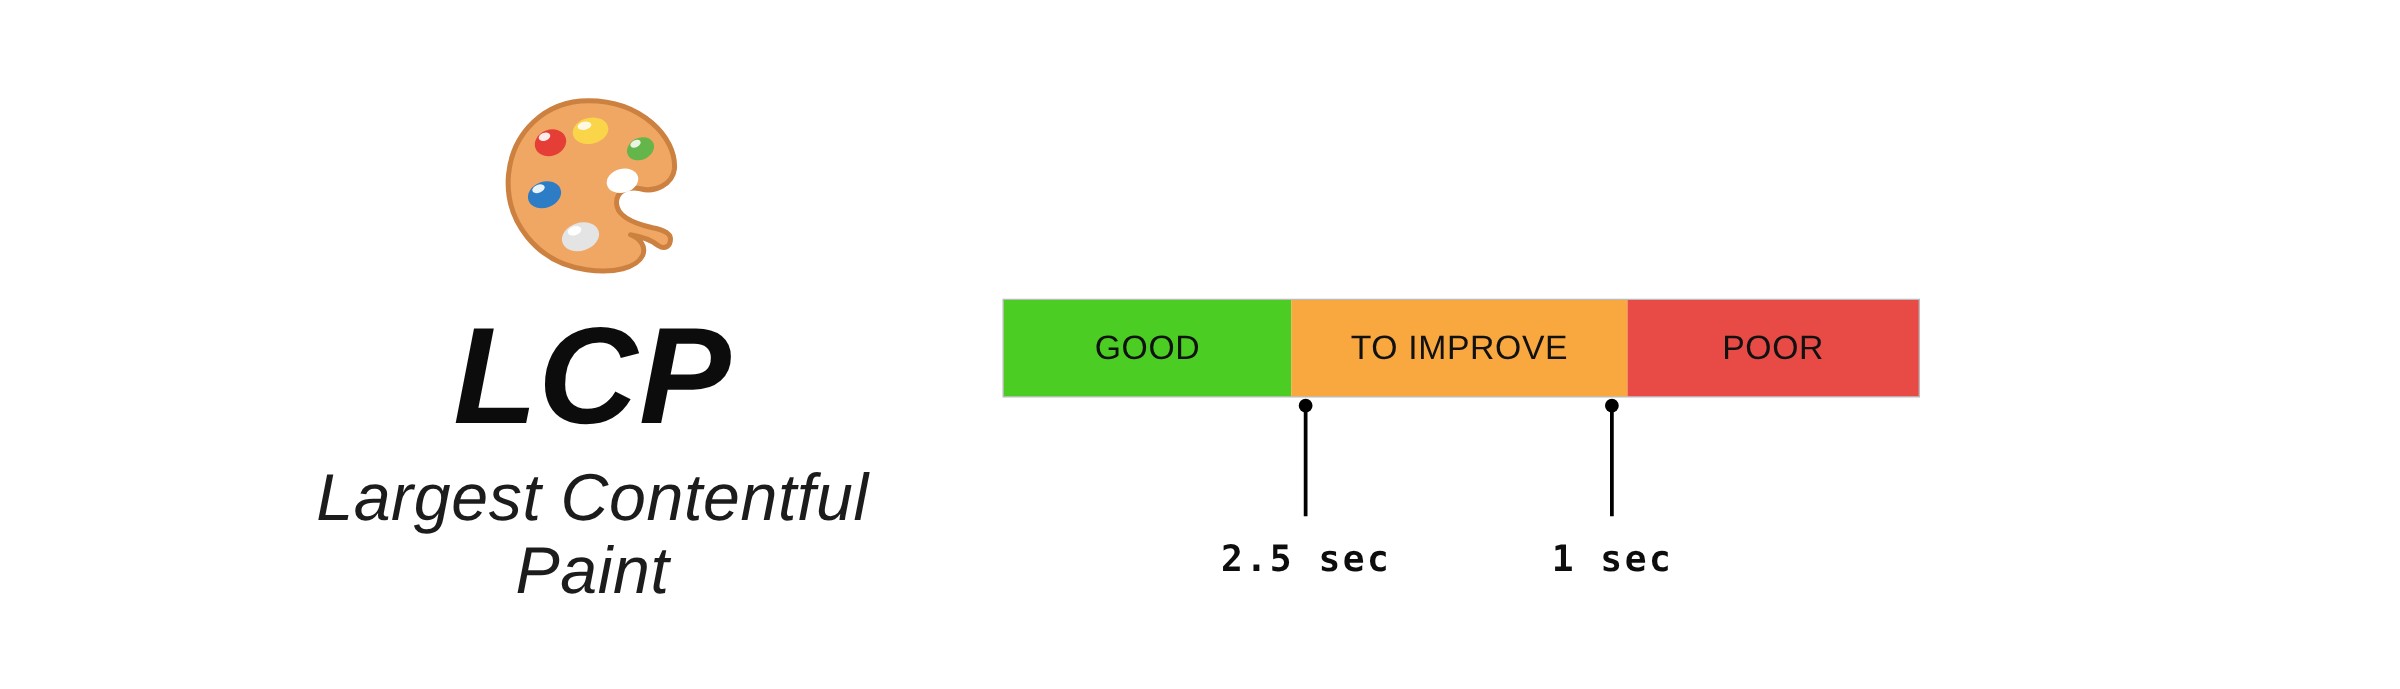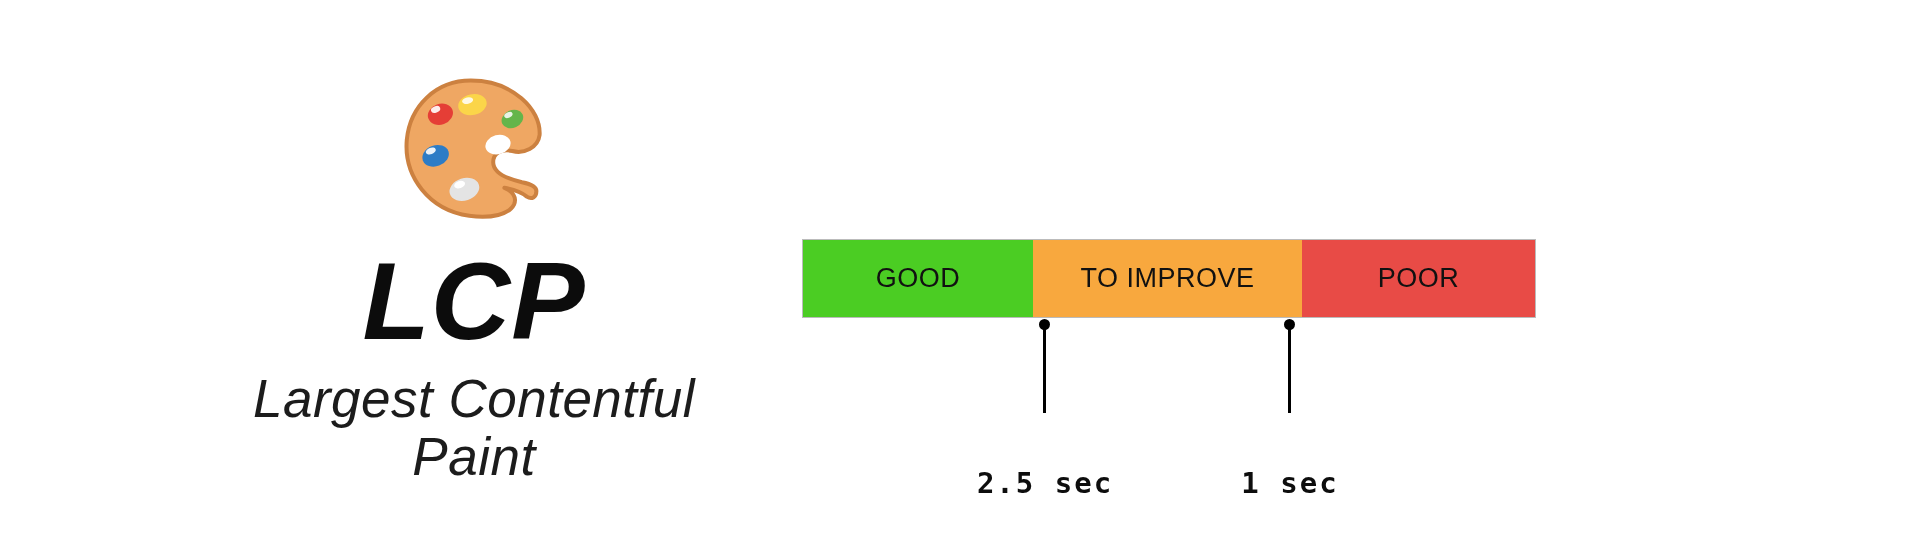--- a/index.html
+++ b/index.html
@@ -106,21 +106,20 @@
   .threshold-label {
     position: absolute;
     top: 190px;
     transform: translateX(-50%);
     font-family: "DejaVu Sans Mono", "Liberation Mono", monospace;
     font-weight: 700;
     font-size: 29px;
     letter-spacing: 2px;
     color: #0d0d0d;
     white-space: nowrap;
-    margin-top: 36px;
   }
   .tlabel-0 { left: 242px; }
   .tlabel-1 { left: 487px; }
 </style>
 </head>
 <body>
 
 <div class="canvas">
 
   <div class="metric-block">

